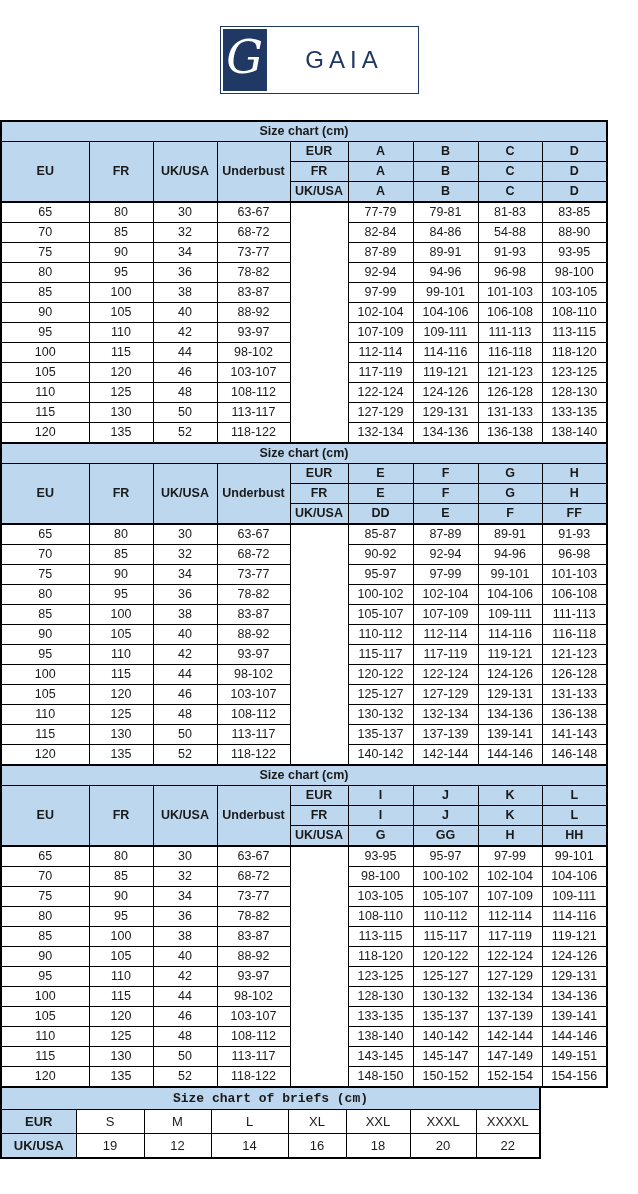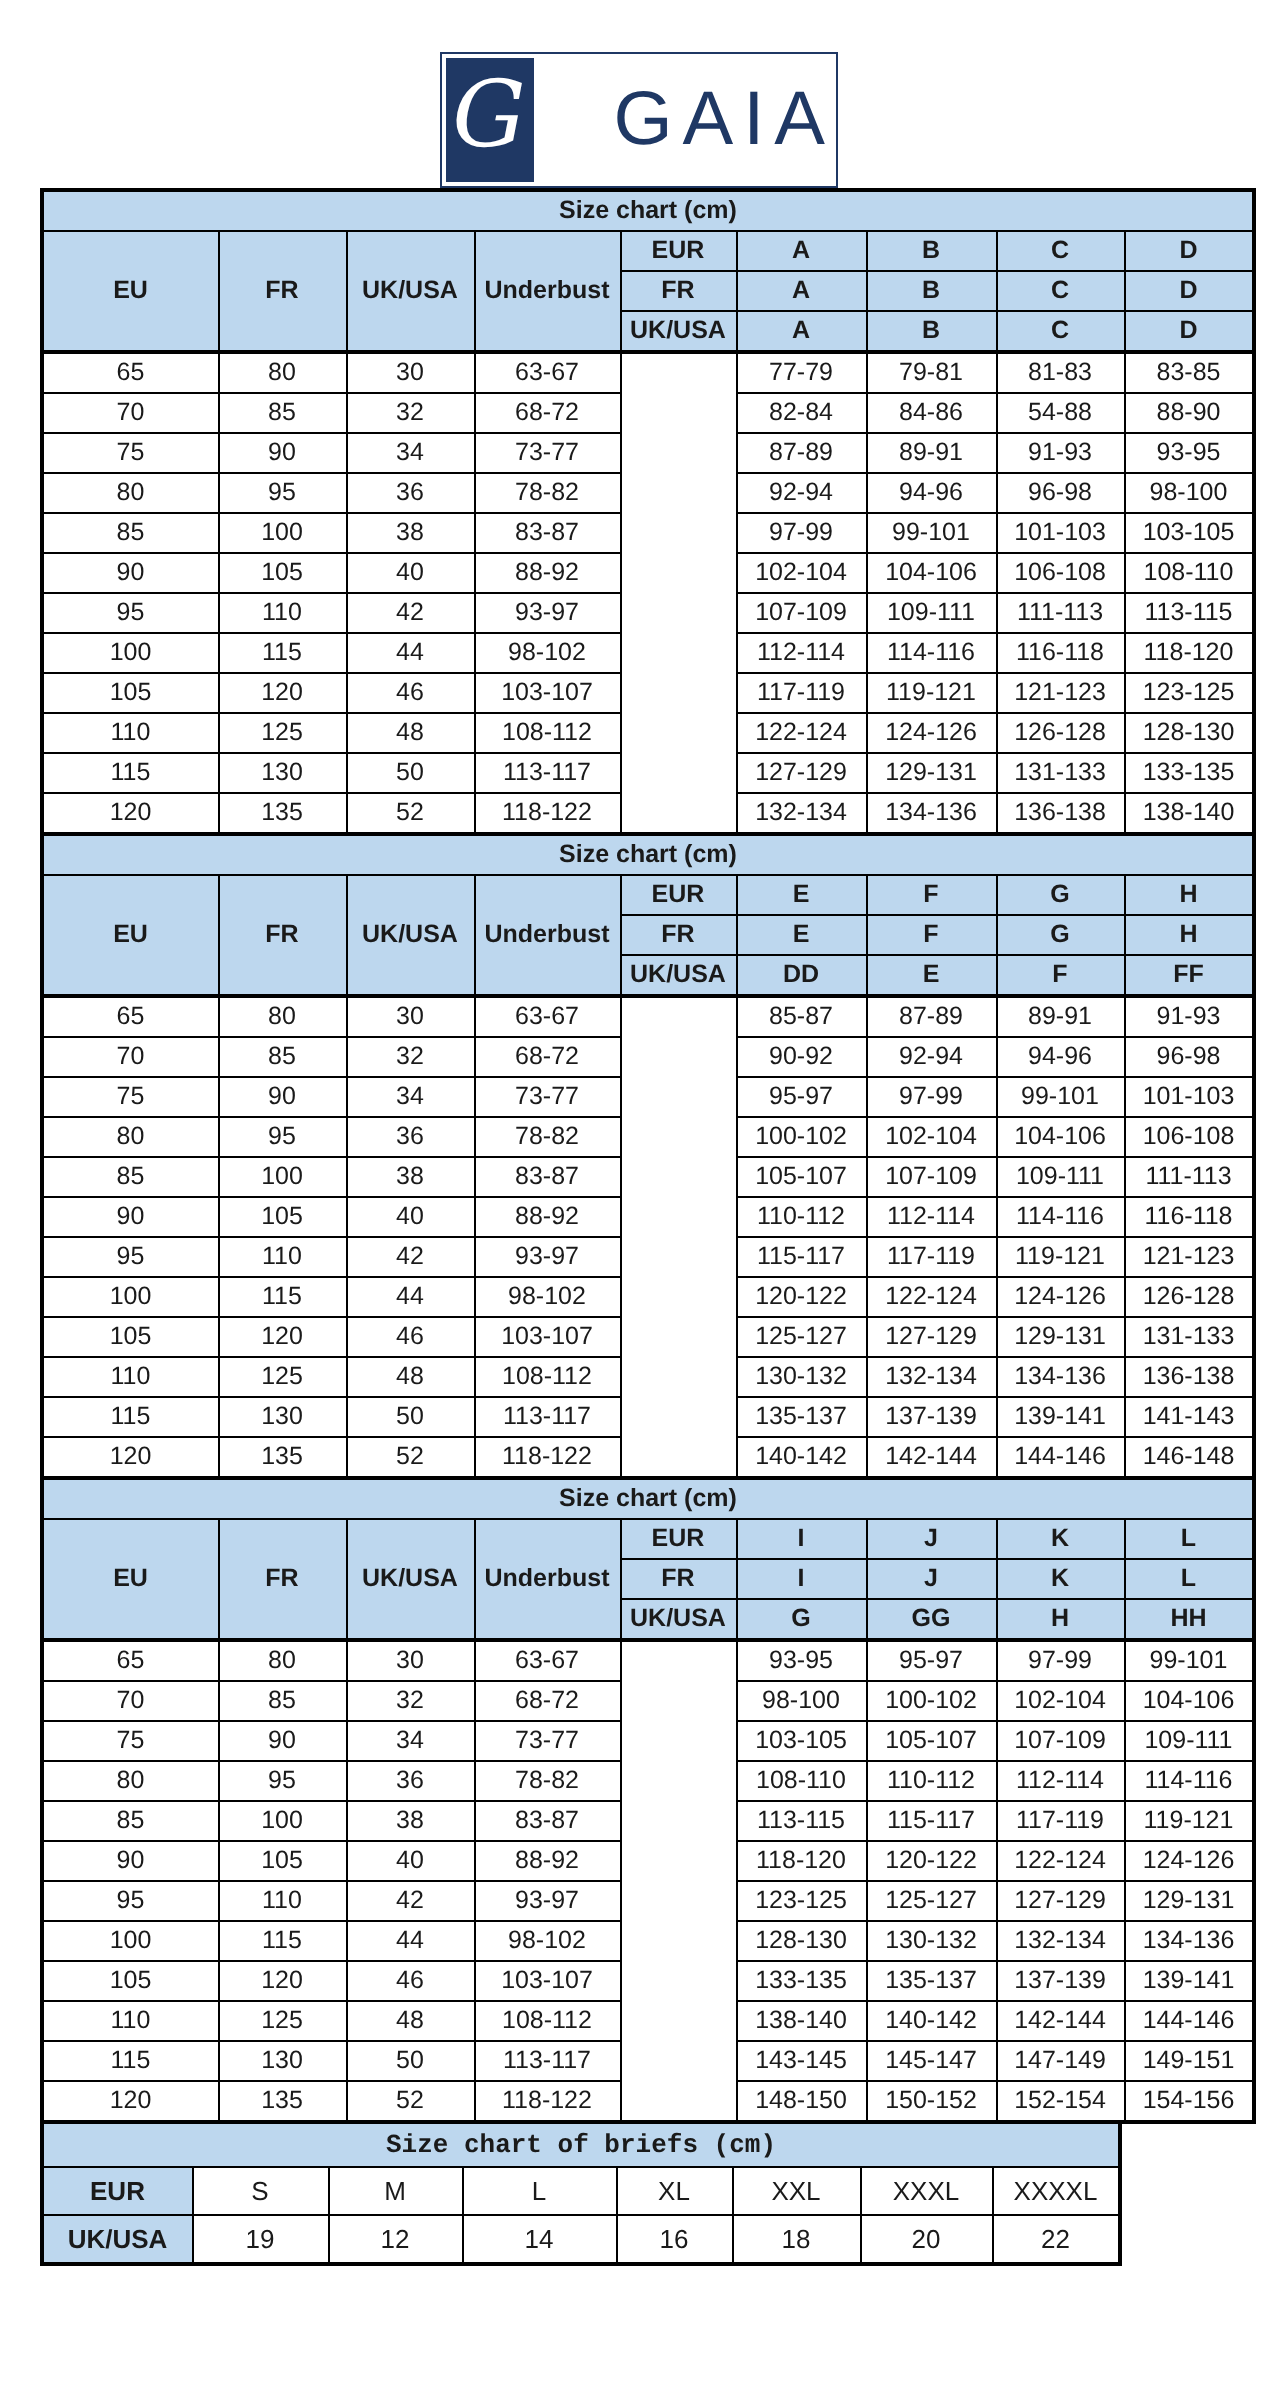--- a/index.html
+++ b/index.html
@@ -20,25 +20,25 @@
   }
   .logo-mark{
     width:44px;height:62px;margin-left:2px;background:var(--navy);
     color:#fff;display:flex;align-items:center;justify-content:center;flex:0 0 auto;
   }
   .logo-mark .g{
     font-family:"DejaVu Serif",serif;font-style:italic;font-size:46px;line-height:1;
     transform:translateY(-3px);
   }
   .logo-text{
-    flex:1;text-align:right;color:var(--navy);
-    font-size:38px;line-height:1;letter-spacing:5px;font-weight:400;
+    flex:1;text-align:center;color:var(--navy);
+    font-size:24px;line-height:1;letter-spacing:5px;font-weight:400;
     padding-left:4px;
   }
-  main{padding-left:20px;}
+  main{margin-top:26px;}
   table.size-table{
     border-collapse:collapse;table-layout:fixed;border:2px solid var(--line);
   }
   table.size-table + table.size-table{margin-top:-2px;}
   .size-table td{
     border:1px solid var(--line);text-align:center;vertical-align:middle;
     font-size:12.5px;height:19px;padding:0;line-height:1;overflow:hidden;
     white-space:nowrap;
   }
   .title-cell{background:var(--blue);font-weight:bold;font-size:13px;height:20px;}

